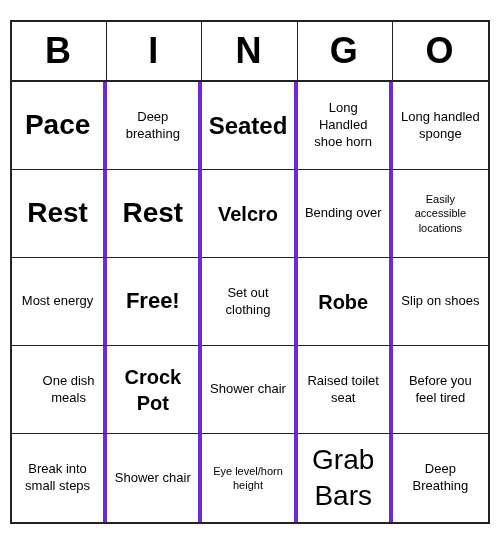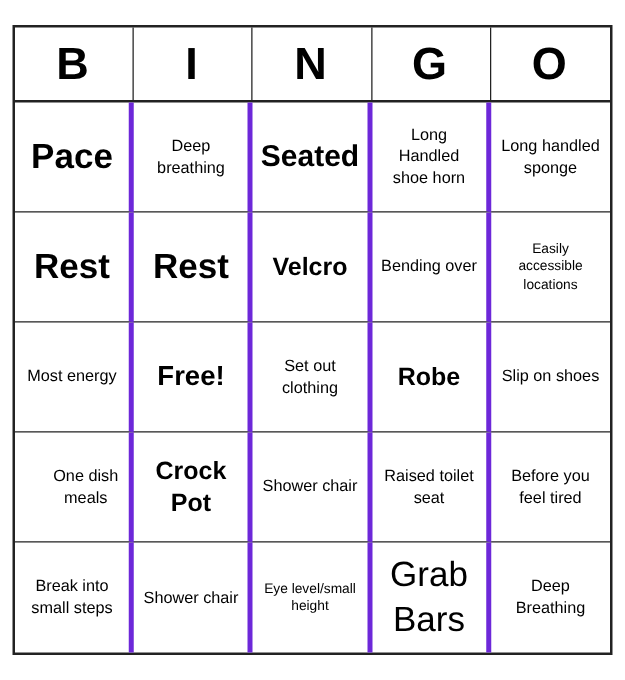--- a/index.html
+++ b/index.html
@@ -83,17 +83,17 @@
       <div class="bingo-cell" style="font-size: 13px;">Set out clothing</div>
       <div class="bingo-cell" style="font-size: 20px; font-weight: bold;">Robe</div>
       <div class="bingo-cell" style="font-size: 13px;">Slip on shoes</div>
       <div class="bingo-cell" style="font-size: 13px; padding-left: 28px;">One dish meals</div>
       <div class="bingo-cell" style="font-size: 20px; font-weight: bold;">Crock Pot</div>
       <div class="bingo-cell" style="font-size: 13px;">Shower chair</div>
       <div class="bingo-cell" style="font-size: 13px;">Raised toilet seat</div>
       <div class="bingo-cell" style="font-size: 13px;">Before you feel tired</div>
       <div class="bingo-cell" style="font-size: 13px;">Break into small steps</div>
       <div class="bingo-cell" style="font-size: 13px;">Shower chair</div>
-      <div class="bingo-cell" style="font-size: 11px;">Eye level/small height</div>
+      <div class="bingo-cell" style="font-size: 11px;">Eye level/horn height</div>
       <div class="bingo-cell" style="font-size: 28px; font-weight: normal;">Grab Bars</div>
       <div class="bingo-cell" style="font-size: 13px;">Deep Breathing</div>
     </div>
 </div>
 
 </body></html>

